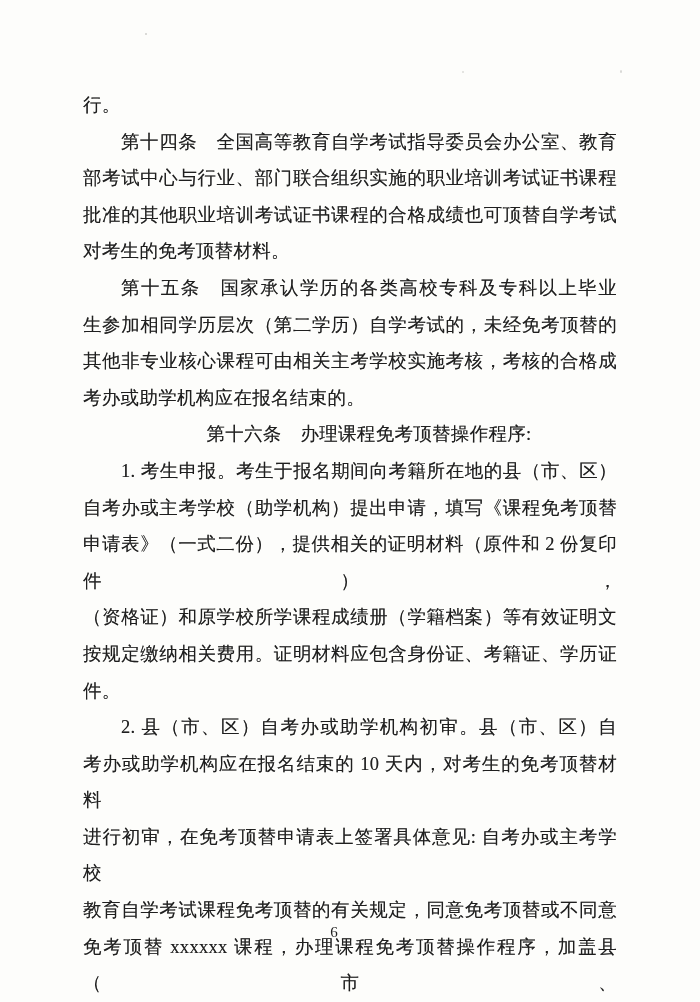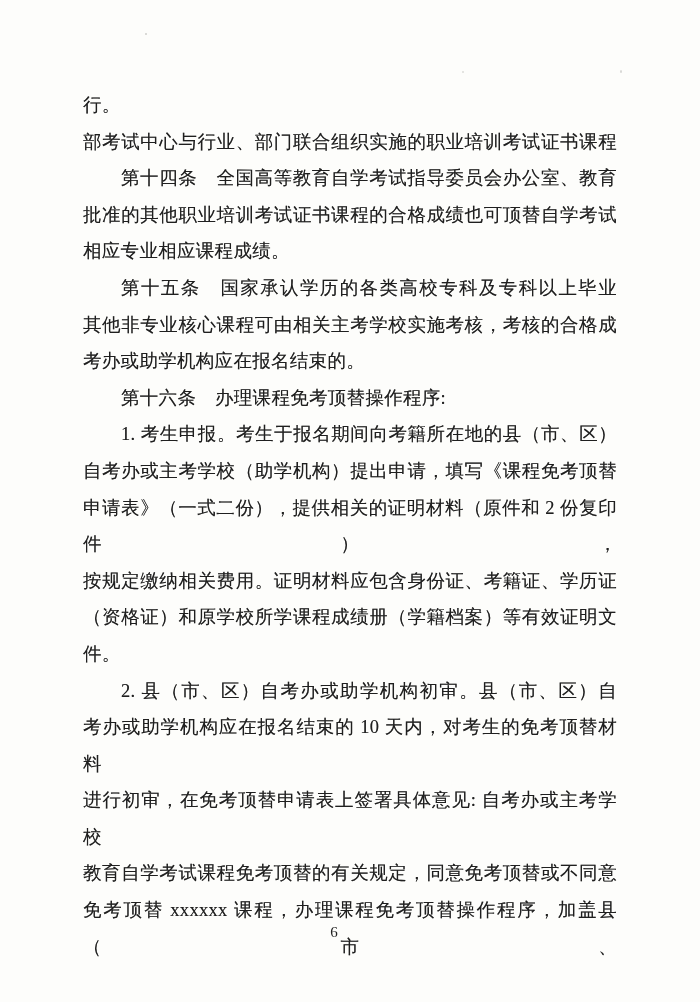--- a/index.html
+++ b/index.html
@@ -29,20 +29,21 @@
     line-height: 36.6px;
     letter-spacing: 0.3px;
     
     text-shadow: 0 0 0.4px rgba(40,40,40,0.55);
   }
   .ln {
     min-height: 36.6px;
   }
   .indent {
     text-indent: 38px;
+    text-align: center;
   }
   .just {
     text-align: justify;
     text-align-last: justify;
   }
   .footer {
     position: absolute;
     top: 924px;
     left: 0;
     width: 668px;
@@ -64,33 +65,34 @@
 <body>
 
 <div class="page">
 
   <span class="speck speck-1"></span>
   <span class="speck speck-2"></span>
   <span class="speck speck-3"></span>
 
   <div class="content">
     <div class="ln">行。</div>
+    <div class="ln indent just">第十四条　全国高等教育自学考试指导委员会办公室、教育</div>
     <div class="ln just">部考试中心与行业、部门联合组织实施的职业培训考试证书课程</div>
-    <div class="ln indent just">第十四条　全国高等教育自学考试指导委员会办公室、教育</div>
     <div class="ln just">批准的其他职业培训考试证书课程的合格成绩也可顶替自学考试</div>
-    <div class="ln">相应专业相应课程成绩。</div>
+    <div class="ln">对考生的免考顶替材料。</div>
     <div class="ln indent just">第十五条　国家承认学历的各类高校专科及专科以上毕业</div>
+    <div class="ln just">生参加相同学历层次（第二学历）自学考试的，未经免考顶替的</div>
     <div class="ln just">其他非专业核心课程可由相关主考学校实施考核，考核的合格成</div>
     <div class="ln">考办或助学机构应在报名结束的。</div>
     <div class="ln indent">第十六条　办理课程免考顶替操作程序:</div>
     <div class="ln indent just">1. 考生申报。考生于报名期间向考籍所在地的县（市、区）</div>
     <div class="ln just">自考办或主考学校（助学机构）提出申请，填写《课程免考顶替</div>
     <div class="ln just">申请表》（一式二份），提供相关的证明材料（原件和 2 份复印件），</div>
+    <div class="ln just">（资格证）和原学校所学课程成绩册（学籍档案）等有效证明文</div>
     <div class="ln just">按规定缴纳相关费用。证明材料应包含身份证、考籍证、学历证</div>
-    <div class="ln just">（资格证）和原学校所学课程成绩册（学籍档案）等有效证明文</div>
     <div class="ln">件。</div>
     <div class="ln indent just">2. 县（市、区）自考办或助学机构初审。县（市、区）自</div>
     <div class="ln just">考办或助学机构应在报名结束的 10 天内，对考生的免考顶替材料</div>
     <div class="ln just">进行初审，在免考顶替申请表上签署具体意见: 自考办或主考学校</div>
     <div class="ln just">教育自学考试课程免考顶替的有关规定，同意免考顶替或不同意</div>
     <div class="ln just">免考顶替 xxxxxx 课程，办理课程免考顶替操作程序，加盖县（市、</div>
   </div>
 
   <div class="footer">6</div>
 

